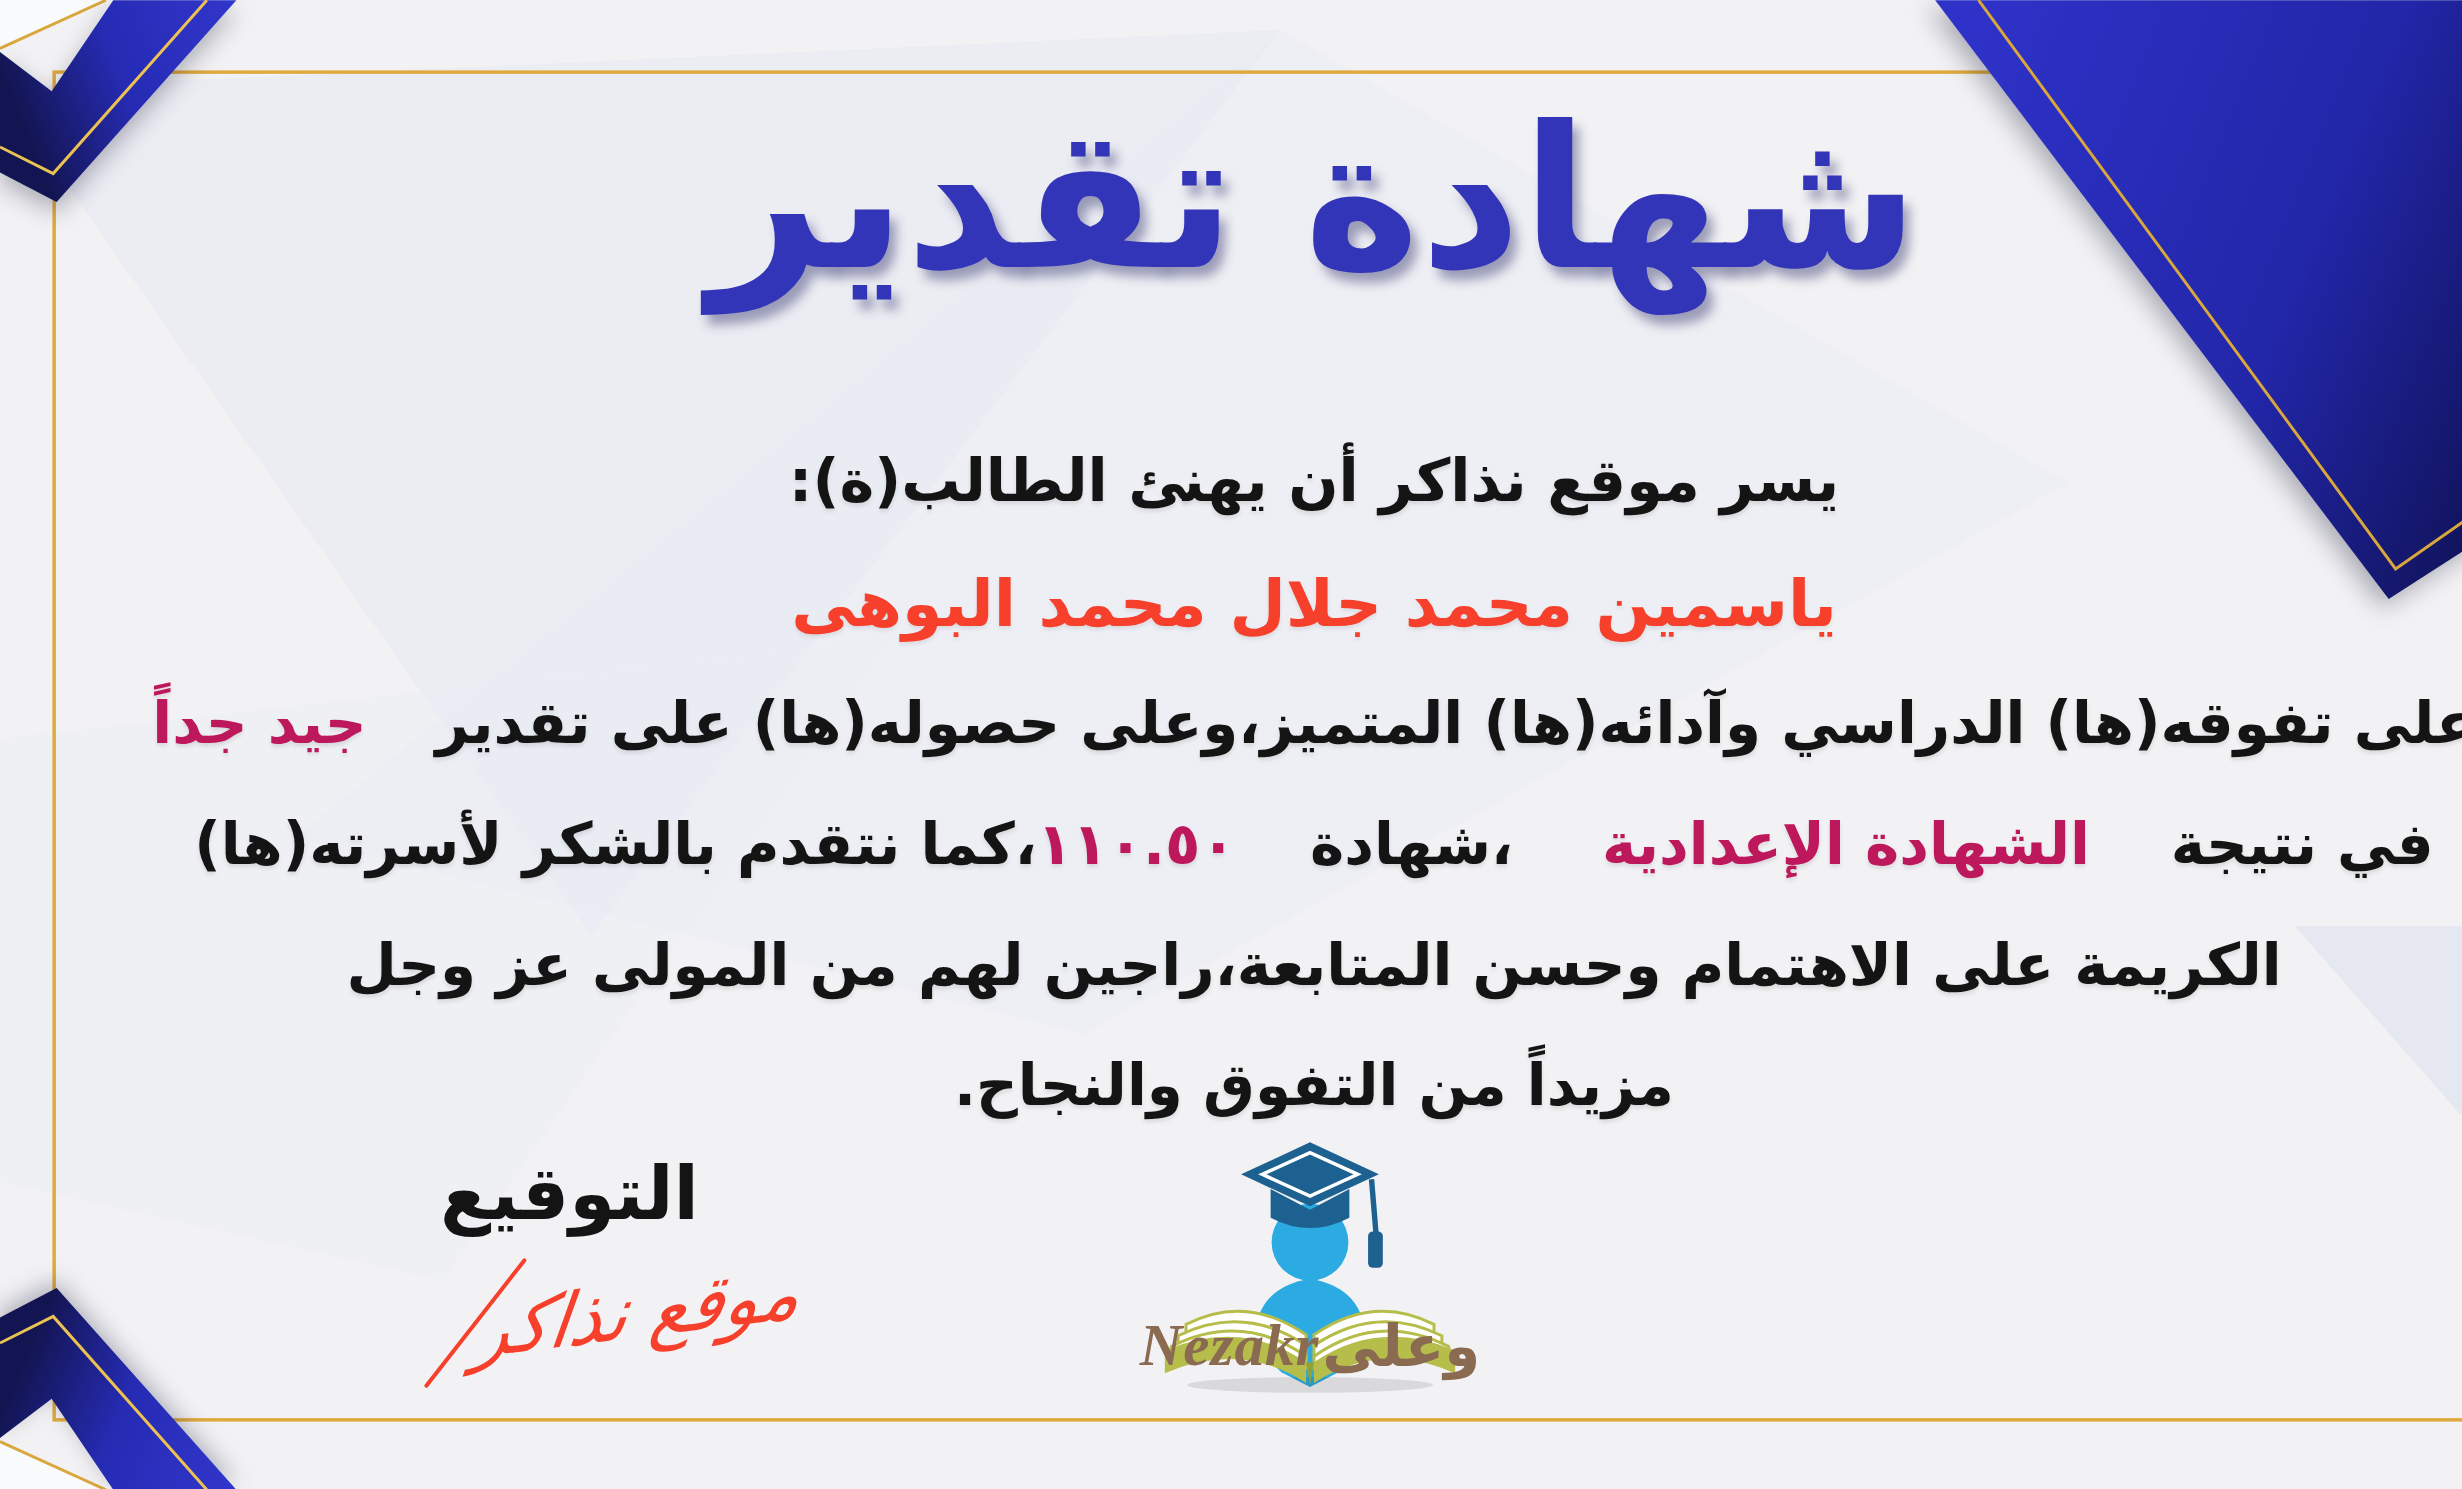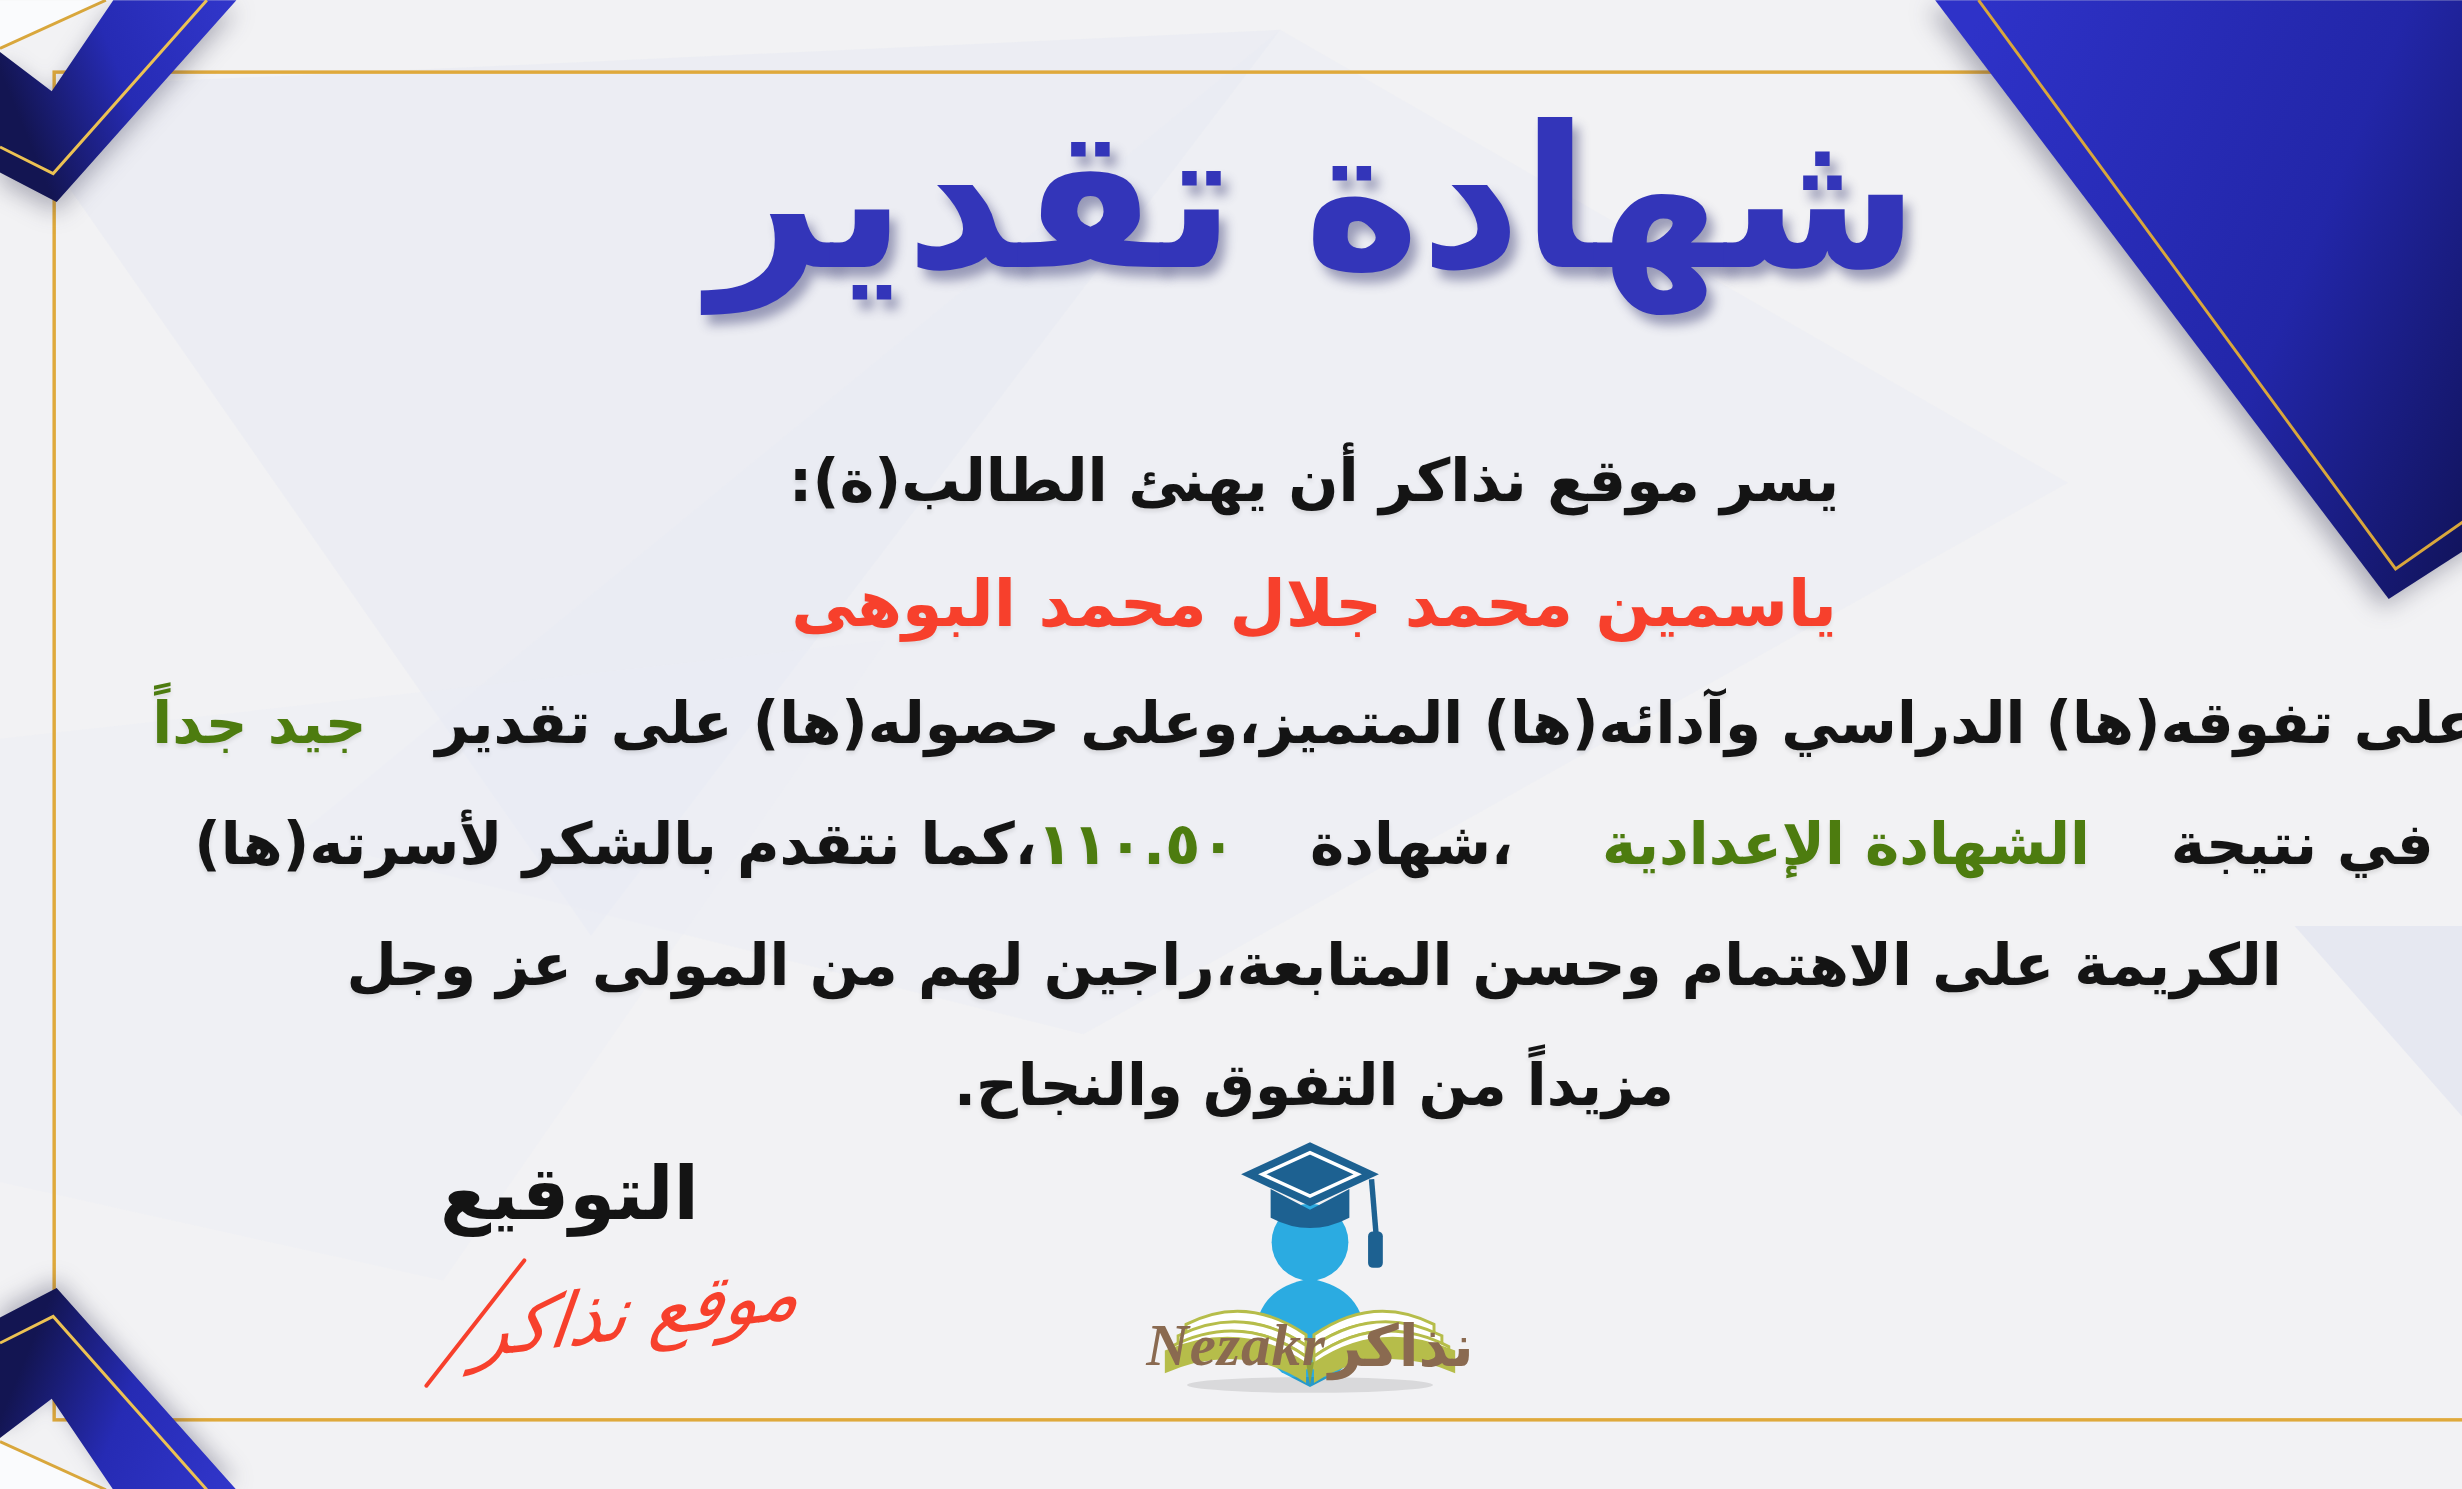--- a/index.html
+++ b/index.html
@@ -16,21 +16,21 @@
     text-shadow:6.9px 9.8px 10.8px rgba(52,54,110,.45);
     letter-spacing:0;
   }
   .intro{top:446px;font-size:59px;font-weight:bold;text-shadow:0 3px 4.4px rgba(0,0,0,.10);}
   .name{top:566px;font-size:65px;font-weight:bold;color:#f7402c;text-shadow:0 3px 4.4px rgba(0,0,0,.08);}
   .bodyline{font-size:58px;font-weight:bold;text-shadow:0 3px 4.4px rgba(0,0,0,.10);}
   .l1{top:689px;}
   .l2{top:810px;}
   .l3{top:931px;}
   .l4{top:1051px;}
-  .red{color:#4d7c0f;text-align:right;}
+  .red{color:#be185d;text-align:right;}
   .grade-gap{margin-right:69px;}
   .exam-gap{margin-right:81px;margin-left:89px;}
   .score-gap{margin-right:74px;}
   .sig-label{
     position:absolute;left:440px;top:1150px;z-index:2;
     font-size:74px;font-weight:bold;color:#141414;white-space:nowrap;
   }
   .sig-script{
     position:absolute;left:470px;top:1290px;z-index:3;
     font-size:73px;font-style:italic;color:#f7402c;white-space:nowrap;
@@ -162,18 +162,18 @@
         <path d="M85,478 Q240,412 372,502 L372,544 Q240,458 85,524 Z" fill="#b6bd4a"></path>
         <path d="M632,425 Q510,362 388,446 L388,468 Q512,386 632,448 Z" fill="#ffffff" stroke="#b6bd4a" stroke-width="6"></path>
         <path d="M648,448 Q515,382 388,468 L388,490 Q518,400 648,470 Z" fill="#ffffff" stroke="#b6bd4a" stroke-width="6"></path>
         <path d="M662,470 Q520,398 388,490 L388,512 Q520,418 662,494 Z" fill="#ffffff" stroke="#b6bd4a" stroke-width="6"></path>
         <path d="M675,478 Q520,412 388,502 L388,544 Q520,458 675,524 Z" fill="#b6bd4a"></path>
         <polygon points="372,502 388,502 380,548" fill="#8fa23a"></polygon>
       </g>
     </svg>
     <div class="logo-text">
       <span class="logo-latin">Nezakr</span>
-      <span class="logo-arabic">نذاكر</span>
+      <span class="logo-arabic">وعلى</span>
     </div>
   </div>
 
 </div>
 
 
 </body></html>

